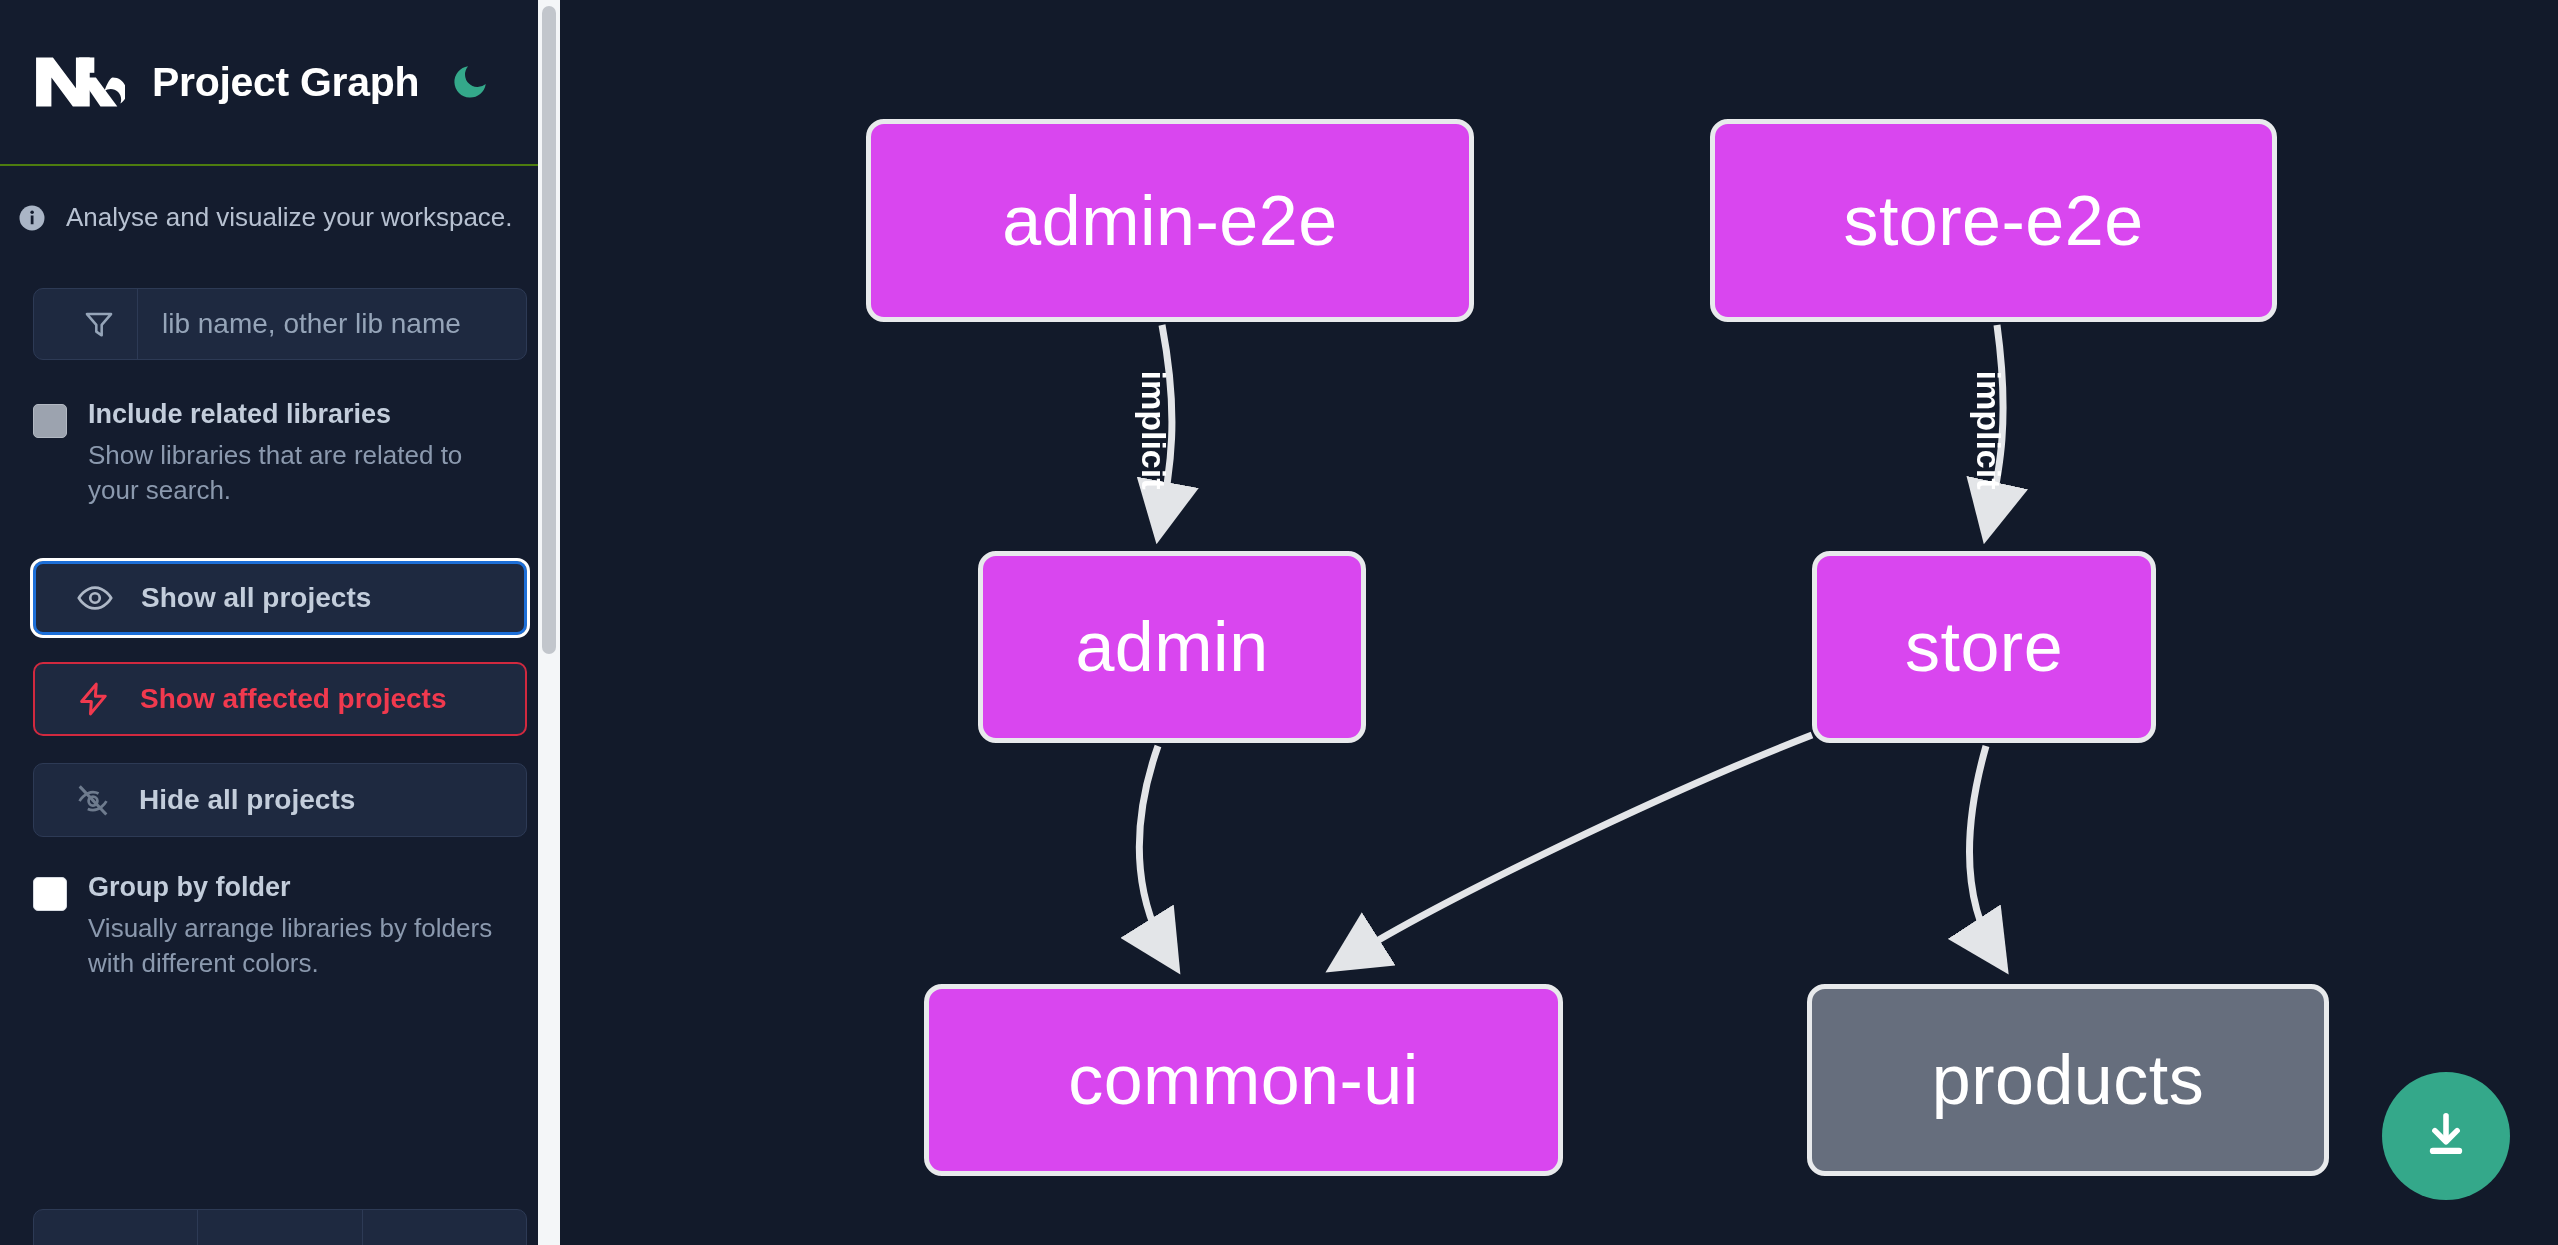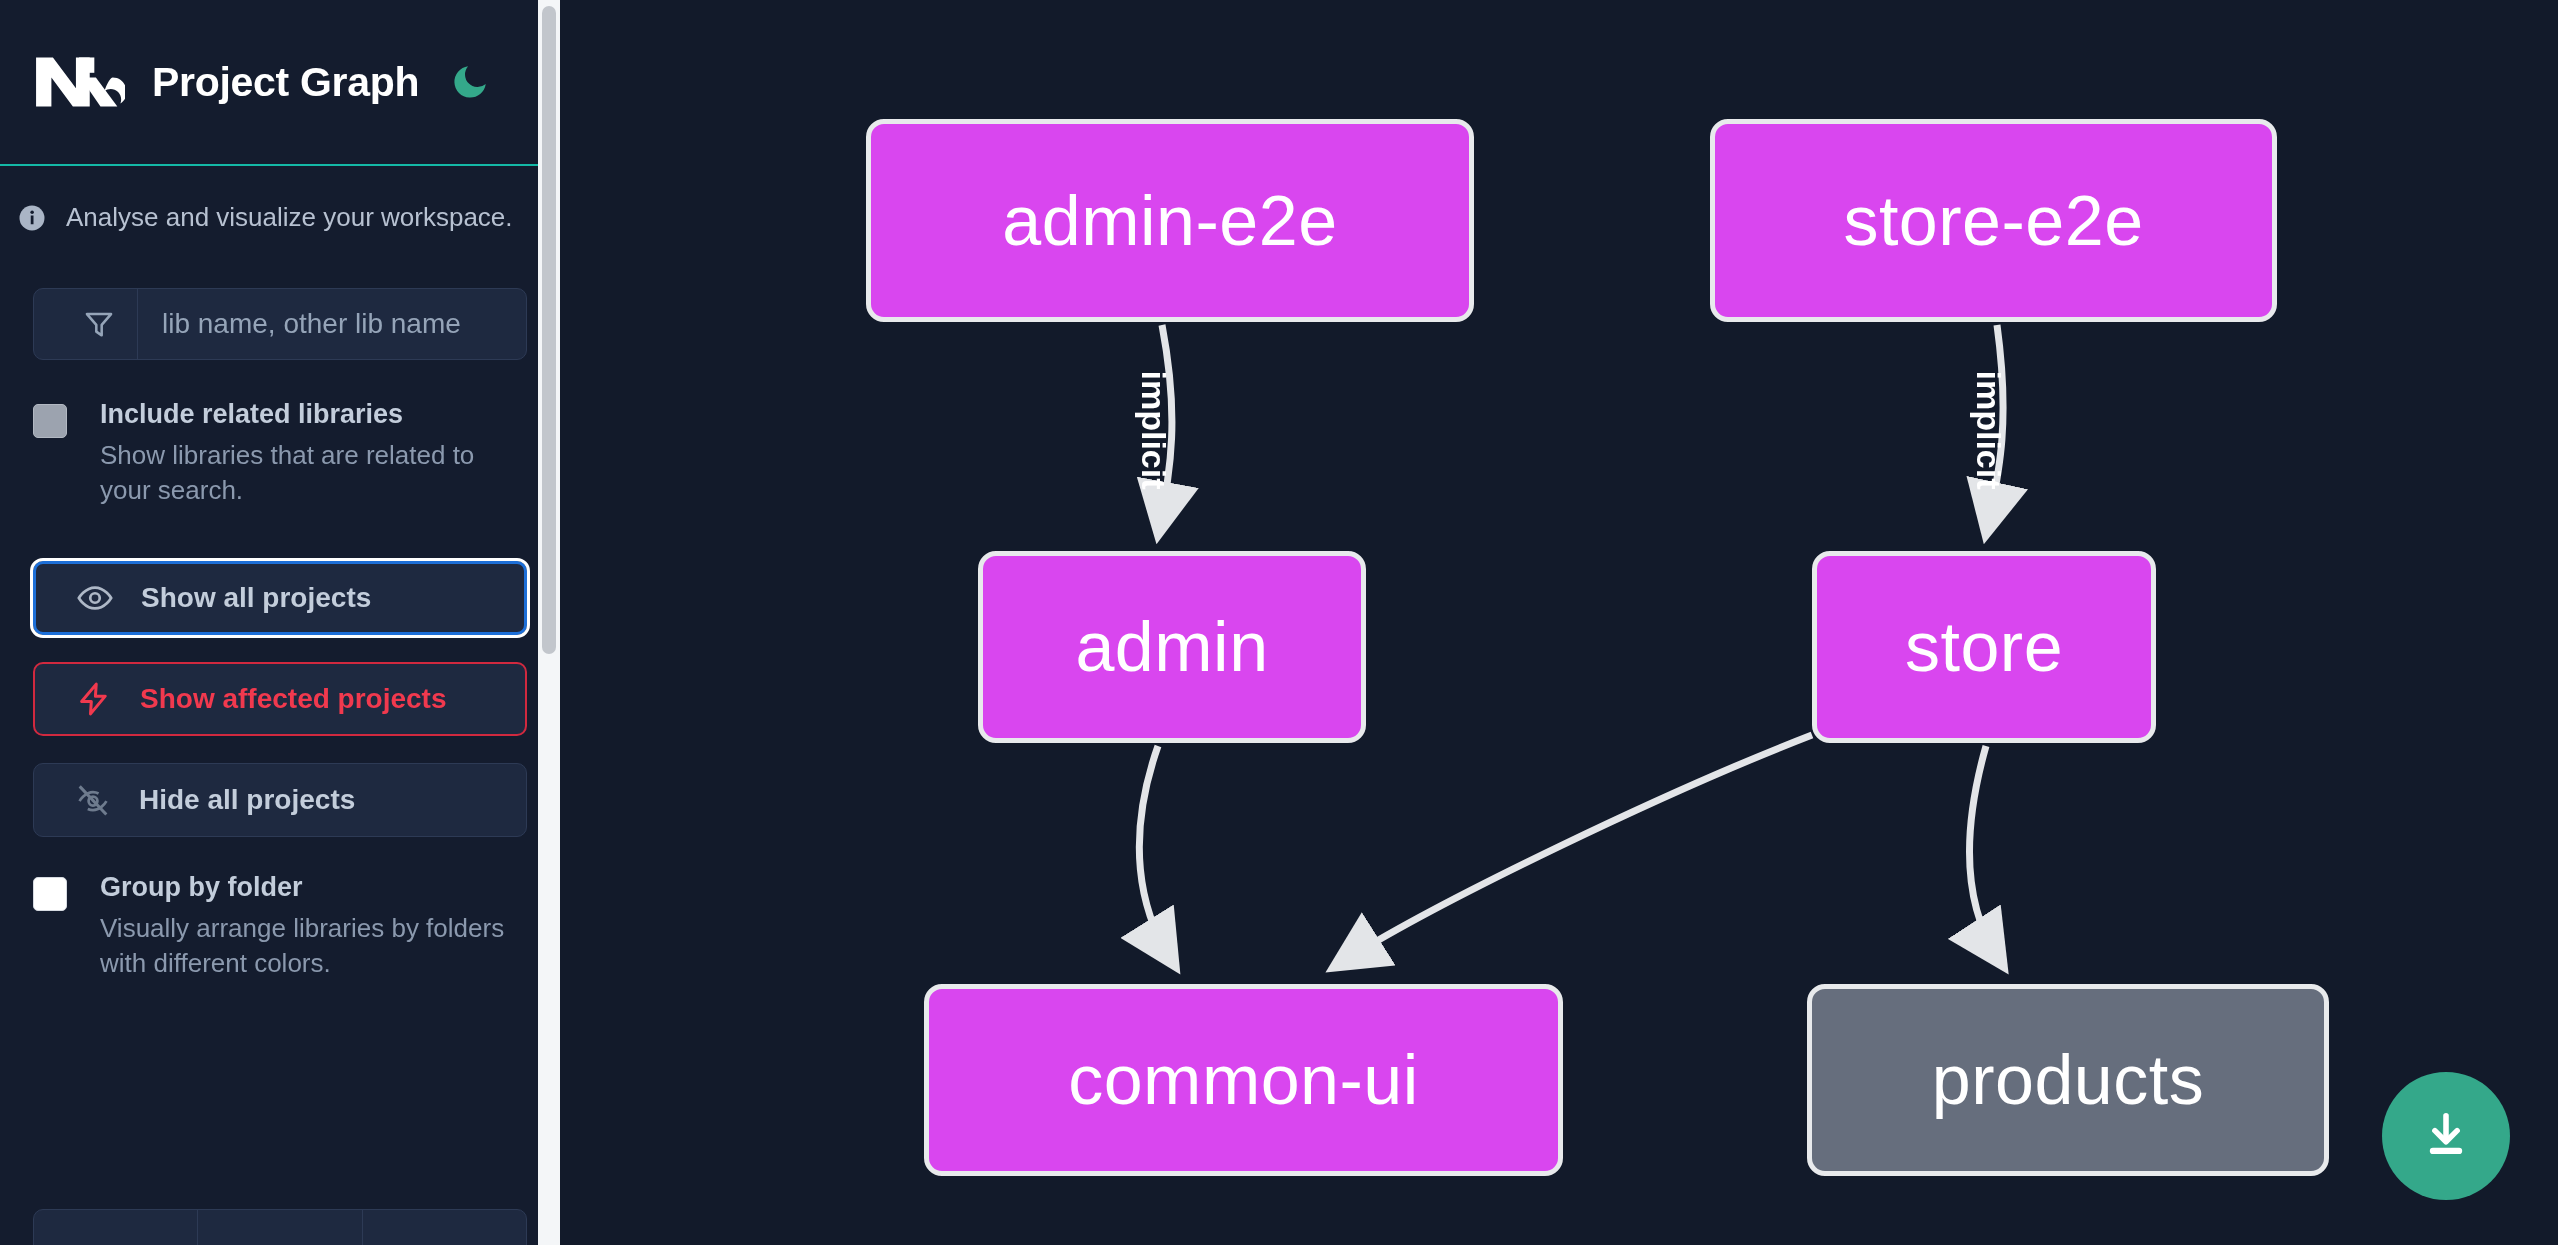--- a/index.html
+++ b/index.html
@@ -16,21 +16,21 @@
     position: relative;
     width: 560px; height: 1245px;
     background: #141C2E;
     flex: 0 0 560px;
     overflow: hidden;
   }
   .sidebar-header {
     height: 166px;
     display: flex; align-items: center;
     padding-left: 33px;
-    border-bottom: 2px solid #14b8a6;
+    border-bottom: 2px solid #4d7c0f;
   }
   .nx-logo { width: 92px; height: 62px; flex: 0 0 92px; }
   .app-title {
     color: #FFFFFF;
     font-size: 41px;
     font-weight: 700;
     letter-spacing: -0.3px;
     margin-left: 27px;
     white-space: nowrap;
   }
@@ -98,21 +98,21 @@
   .cb.checked { background: #34C896; border: 1px solid #34C896; }
   .cb.checked::after {
     content: "";
     position: absolute;
     left: 11px; top: 4px;
     width: 9px; height: 19px;
     border: solid #26313F;
     border-width: 0 4px 4px 0;
     transform: rotate(42deg);
   }
-  .check-body { margin-left: 33px; }
+  .check-body { margin-left: 21px; }
   .check-title {
     color: #C3CDDB;
     font-size: 27px;
     font-weight: 700;
     line-height: 1.25;
   }
   .check-desc {
     color: #8B99AE;
     font-size: 26px;
     line-height: 1.37;

